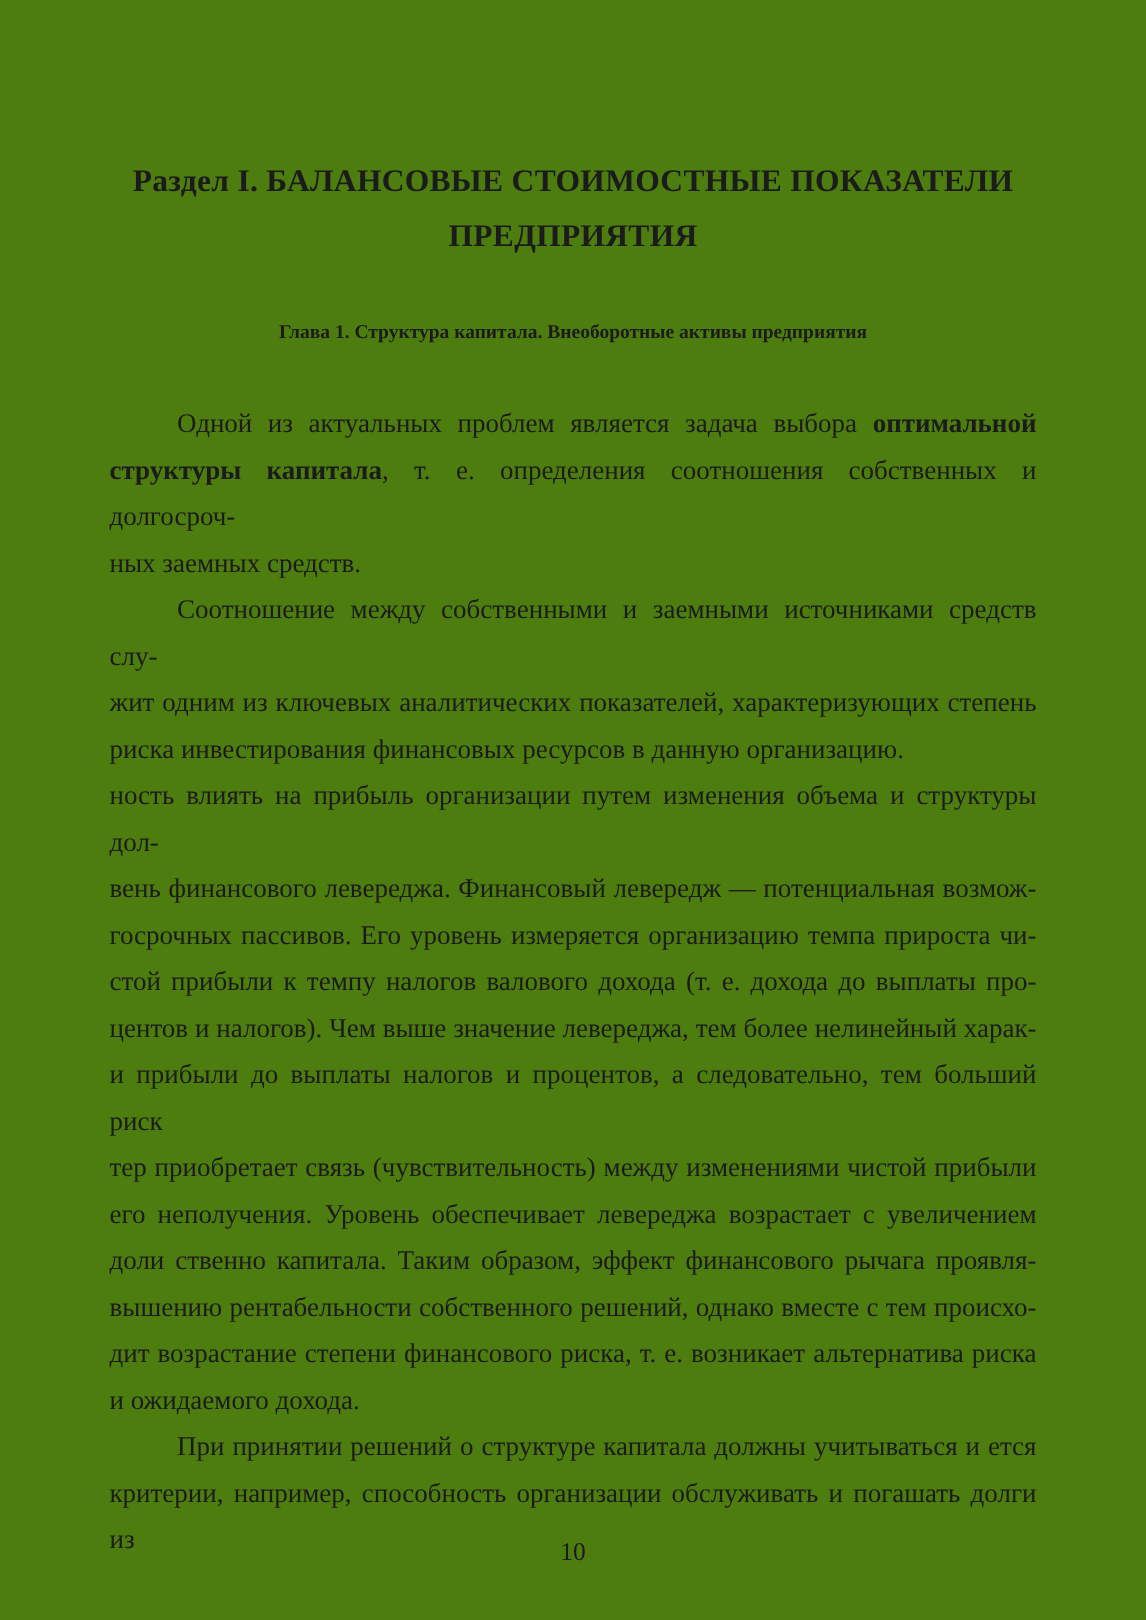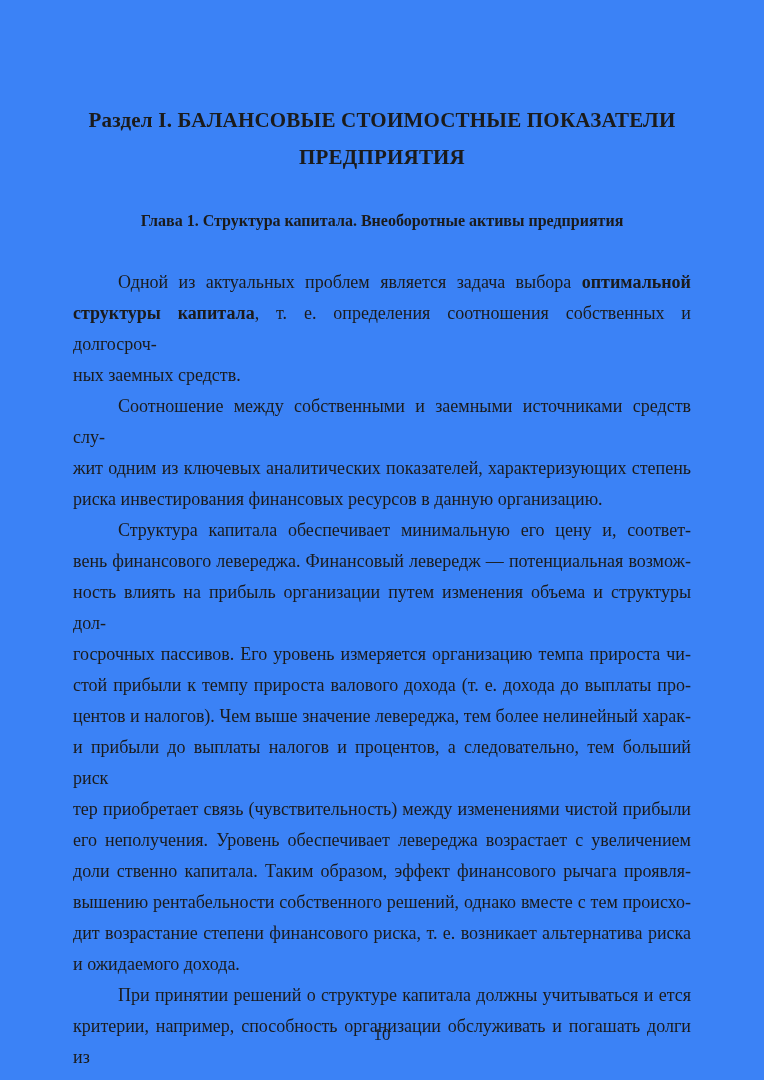--- a/index.html
+++ b/index.html
@@ -4,42 +4,42 @@
 <style>
   html, body {
     margin: 0;
     padding: 0;
     background: #ffffff;
   }
   .page {
     position: relative;
     width: 764px;
     height: 1080px;
-    background: #3b82f6;
+    background: #4d7c0f;
     font-family: "Liberation Serif", "DejaVu Serif", serif;
     color: #1b1b1b;
     overflow: hidden;
   }
   .section-title {
     position: absolute;
     top: 102px;
     left: 73px;
     width: 618px;
     font-size: 21px;
     line-height: 37px;
     font-weight: 700;
     text-align: center;
     letter-spacing: 0.2px;
   }
   .chapter-title {
     position: absolute;
     top: 206px;
     left: 73px;
     width: 618px;
-    font-size: 16px;
+    font-size: 13px;
     line-height: 30px;
     font-weight: 700;
     text-align: center;
   }
   .body-text {
     position: absolute;
     top: 267px;
     left: 73px;
     width: 618px;
     font-size: 18px;
@@ -89,25 +89,24 @@
         <div class="text-line first-line"><span>Одной из актуальных проблем является задача выбора </span><span class="bold">оптимальной</span></div>
         <div class="text-line"><span class="bold">структуры капитала</span><span>, т. е. определения соотношения собственных и долгосроч-</span></div>
         <div class="text-line end-line"><span>ных заемных средств.</span></div>
       </div>
       <div class="paragraph">
         <div class="text-line first-line"><span>Соотношение между собственными и заемными источниками средств слу-</span></div>
         <div class="text-line"><span>жит одним из ключевых аналитических показателей, характеризующих степень</span></div>
         <div class="text-line end-line"><span>риска инвестирования финансовых ресурсов в данную организацию.</span></div>
       </div>
       <div class="paragraph">
-        <div class="text-line first-line"><span>Структура капитала обеспечивает минимальную его цену и, соответ-</span></div>
+        <div class="text-line"><span>ность влиять на прибыль организации путем изменения объема и структуры дол-</span></div>
         <div class="text-line"><span>вень финансового левереджа. Финансовый левередж — потенциальная возмож-</span></div>
-        <div class="text-line"><span>ность влиять на прибыль организации путем изменения объема и структуры дол-</span></div>
         <div class="text-line"><span>госрочных пассивов. Его уровень измеряется организацию темпа прироста чи-</span></div>
-        <div class="text-line"><span>стой прибыли к темпу прироста валового дохода (т. е. дохода до выплаты про-</span></div>
+        <div class="text-line"><span>стой прибыли к темпу налогов валового дохода (т. е. дохода до выплаты про-</span></div>
         <div class="text-line"><span>центов и налогов). Чем выше значение левереджа, тем более нелинейный харак-</span></div>
         <div class="text-line"><span>и прибыли до выплаты налогов и процентов, а следовательно, тем больший риск</span></div>
         <div class="text-line"><span>тер приобретает связь (чувствительность) между изменениями чистой прибыли</span></div>
         <div class="text-line"><span>его неполучения. Уровень обеспечивает левереджа возрастает с увеличением</span></div>
         <div class="text-line"><span>доли ственно капитала. Таким образом, эффект финансового рычага проявля-</span></div>
         <div class="text-line"><span>вышению рентабельности собственного решений, однако вместе с тем происхо-</span></div>
         <div class="text-line"><span>дит возрастание степени финансового риска, т. е. возникает альтернатива риска</span></div>
         <div class="text-line end-line"><span>и ожидаемого дохода.</span></div>
       </div>
       <div class="paragraph">

